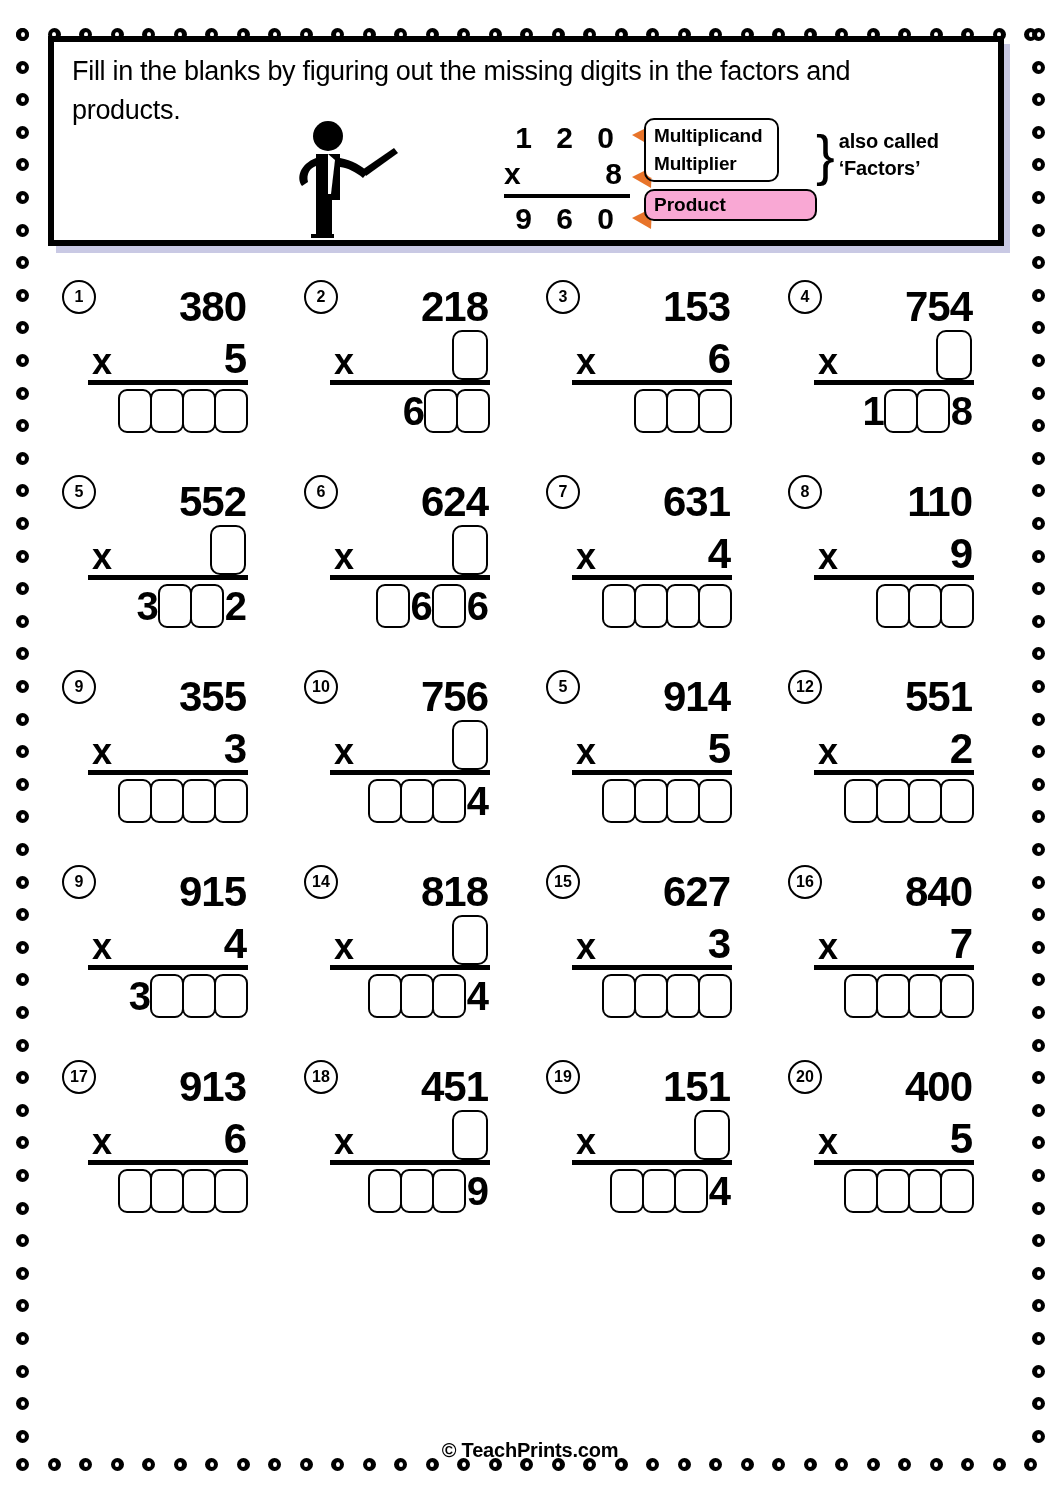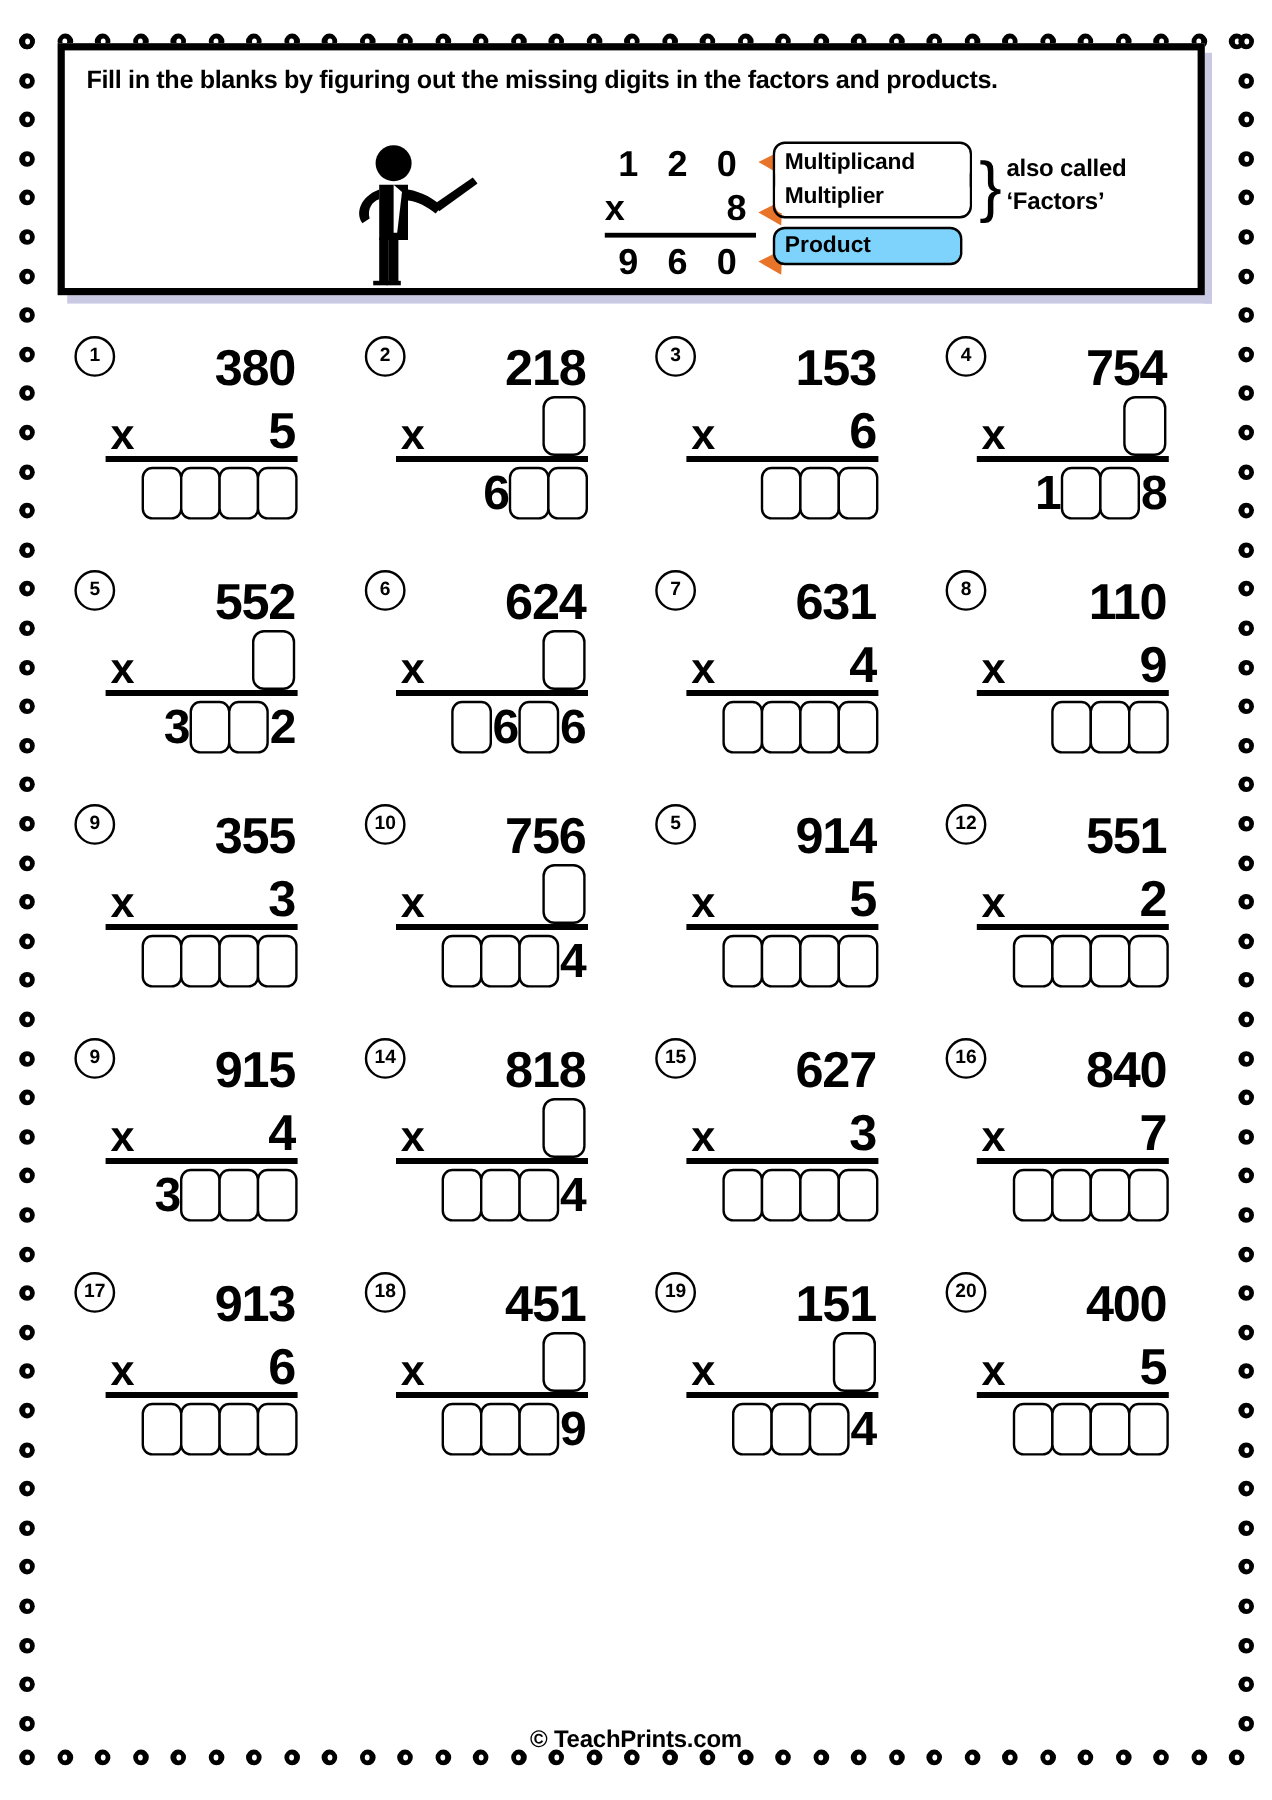--- a/index.html
+++ b/index.html
@@ -103,22 +103,22 @@
   }
   .instr-box {
     position: relative;
     border: 6px solid #000;
     background: #fff;
     height: 210px;
     padding: 10px 0 0 18px;
     z-index: 2;
   }
   .instr-text {
-    font-size: 21px;
-    font-weight: bold;
+    font-size: 27px;
+    font-weight: normal;
     line-height: 1.45;
     letter-spacing: -0.3px;
     width: 800px;
   }
 
   
   .teacher { position: absolute; left: 228px; top: 78px; }
 
   
   .example {
@@ -135,43 +135,43 @@
     height: 36px; align-items: center;
   }
   .ex-row.mult { justify-content: space-between; letter-spacing: 0; }
   .ex-bar { border-top: 4px solid #000; width: 126px; margin: 2px 0 3px 0; }
   .arrow-svg { position: absolute; }
 
   .tag-group { position: absolute; left: 590px; top: 76px; }
   .tag-outer {
     border: 2px solid #000;
     border-radius: 10px;
-    width: 166px;
+    width: 135px;
     padding: 2px 0;
   }
   .tag {
     border: 2px solid #000;
     border-radius: 7px;
     font-size: 19px;
     font-weight: bold;
     padding: 1px 6px;
     background: #fff;
     letter-spacing: -0.2px;
     line-height: 1.25;
   }
   .tag.inner { border: none; padding: 2px 8px; }
   .tag-product {
     border: 2px solid #000;
     border-radius: 10px;
-    width: 158px;
+    width: 173px;
     font-size: 19px;
     font-weight: bold;
     padding: 3px 8px;
     margin-top: 7px;
-    background: #7dd3fc;
+    background: #f9a8d4;
   }
   .brace-note {
     position: absolute;
     left: 762px; top: 86px;
     display: flex; align-items: center;
   }
   .brace { font-size: 56px; line-height: 0.8; font-weight: 300; }
   .brace-text {
     font-size: 20px; font-weight: bold; line-height: 1.35;
     margin-left: 4px; letter-spacing: -0.2px;

